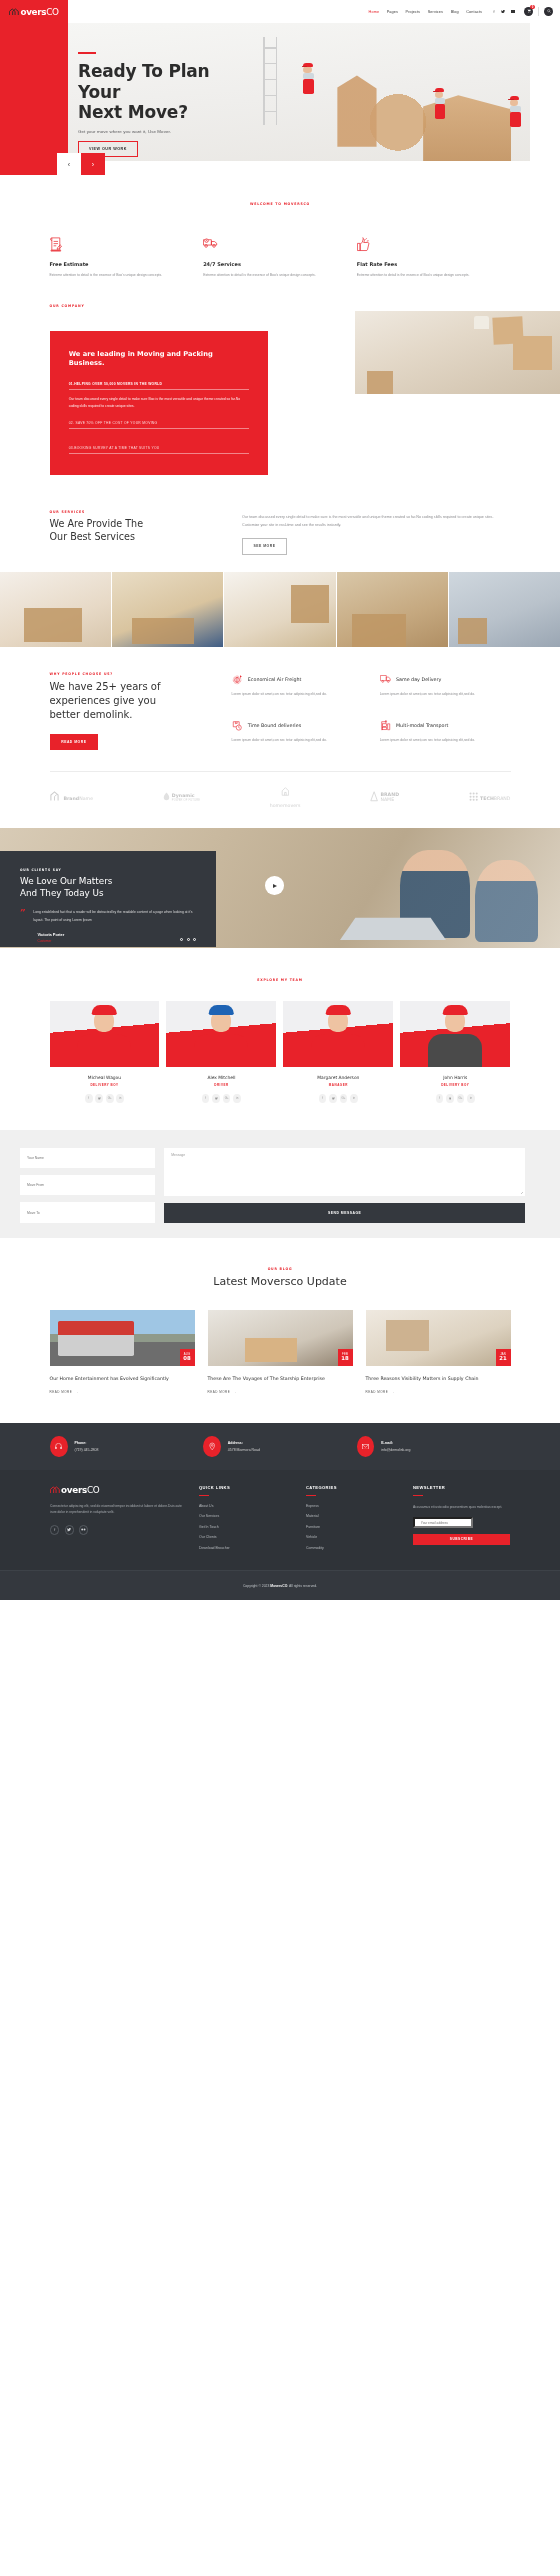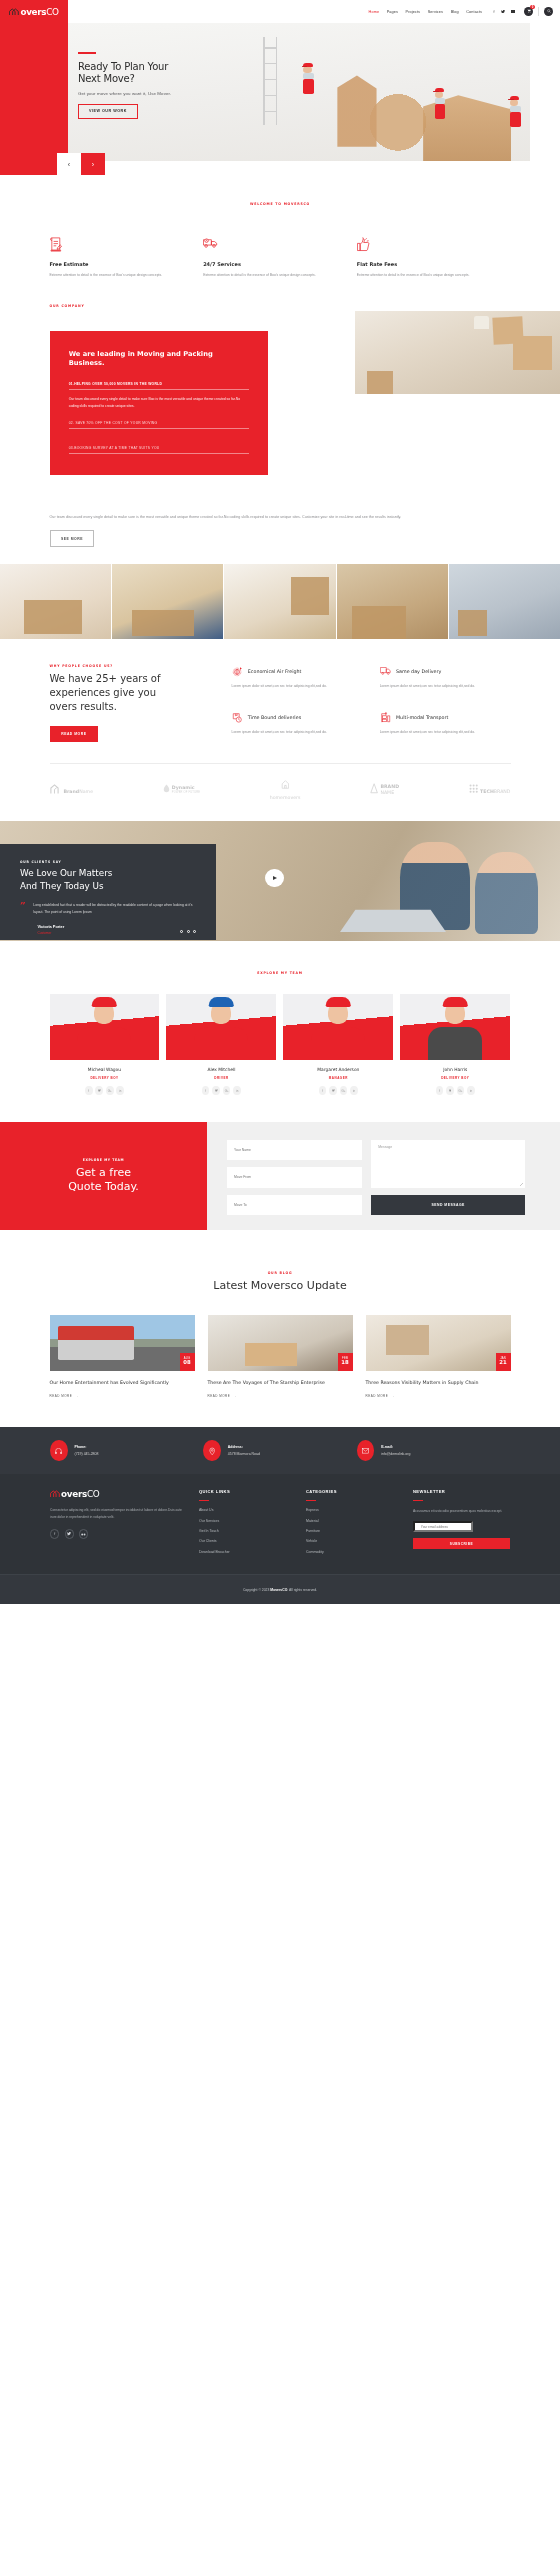--- a/index.html
+++ b/index.html
@@ -132,21 +132,21 @@
   .w-cap::after{content:"";position:absolute;left:-1.8px;bottom:0;width:5.8px;height:1.2px;background:#c91d24;border-radius:1.2px;}
   .w-body{ width:10.5px;height:15px;background:#e8222a;border-radius:1.8px;}
   .w-shirt{ width:10.5px;height:5.8px;background:#cfd8de;border-radius:1.8px;}
 
   .hero-copy {
     position: absolute; left: 78px; top: 29px; z-index: 5;
     width: 140px;
   }
   .hero-rule { width: 18px; height: 1.8px; background: #e8222a; margin-bottom: 7px; }
   .hero-title {
-    font-size: 10px; line-height: 1.22; font-weight: 400; color: #2c2c2c;
+    font-size: 17px; line-height: 1.22; font-weight: 700; color: #2c2c2c;
     font-family: "DejaVu Sans", sans-serif; letter-spacing: -0.2px;
   }
   .hero-sub {
     margin-top: 5.8px; font-size: 4.4px; color: #59595c; letter-spacing: 0.1px;
   }
   .hero-btn {
     margin-top: 7.6px;
     display: inline-block;
     border: 0.6px solid #e8222a;
     color: #2c2c2c;
@@ -373,21 +373,21 @@
       linear-gradient(135deg,transparent 45%, #c9c9c9 45% 55%, transparent 55%),
       linear-gradient(135deg,transparent 70%, #c9c9c9 70% 80%, transparent 80%);
   }
   .qbtn {
     background: #34383e; color: #fff; height: 20.4px;
     display: flex; align-items: center; justify-content: center;
     font-size: 3.4px; font-weight: 700; letter-spacing: 0.5px;
   }
 
   
-  .blog { text-align: center; padding-top: 41px; }
+  .blog { text-align: center; padding-top: 29px; }
   .blog .eyebrow { margin-bottom: 4.1px; }
   .blog-grid { display: flex; gap: 13px; margin-top: 21px; text-align: left; }
   .post { flex: 1; }
   .post-img { height: 56px; position: relative; overflow: hidden; }
   .pi1 { background: linear-gradient(180deg,#9fc6e4 0 42%, #8f9a8a 42% 58%, #6d6d6d 58% 100%); }
   .pi1::after{content:"";position:absolute;left:6%;top:20%;width:52%;height:62%;background:linear-gradient(180deg,#d03a33 0 40%,#cfcfcf 40% 100%);border-radius:1.8px;}
   .pi2 { background: linear-gradient(160deg,#e9e6e0,#cfc6b8 60%,#8e7f6c); }
   .pi2::after{content:"";position:absolute;left:26%;bottom:8%;width:36%;height:42%;background:#d8b384;}
   .pi3 { background: linear-gradient(160deg,#efe9e0,#ddd2c0 60%,#b9a98f); }
   .pi3::after{content:"";position:absolute;left:14%;top:18%;width:30%;height:54%;background:#cdb290;}
@@ -635,20 +635,27 @@
       </div>
       <div class="acc-item dim">
         <div class="acc-title">03.BOOKING SURVEY AT A TIME THAT SUITS YOU</div>
       </div>
     </div>
   </section>
 
   <section class="services">
     <div class="container">
       <div class="services-row">
+        <div class="services-left">
+          <div class="eyebrow">OUR SERVICES</div>
+          <h2>
+            <span>We Are Provide The</span><br>
+            <span>Our Best Services</span>
+          </h2>
+        </div>
         <div class="services-right">
           <p>Our team discussed every single detail to make sure is the most versatile and unique theme created so far.No coding skills required to create unique sites. Customize your site in real-time and see the results instantly.</p>
           <a class="btn-outline">SEE MORE</a>
         </div>
       </div>
     </div>
     <div class="gallery">
       <div class="gcell g1">
           <div class="pbox" style="left:22%;bottom:6%;width:52%;height:46%"></div>
         </div>
@@ -668,21 +675,21 @@
   </section>
 
   <section class="whypeople">
     <div class="container">
       <div class="wp-row">
         <div class="wp-left">
           <div class="eyebrow">WHY PEOPLE CHOOSE US?</div>
           <h2>
             <span>We have 25+ years of</span><br>
             <span>experiences give you</span><br>
-            <span>overs results.</span>
+            <span>better demolink.</span>
           </h2>
           <a class="btn-red">READ MORE</a>
         </div>
         <div class="wp-right">
 
           <div class="wp-item">
             <div class="wp-item-head">
               <span class="wp-ico">
                 <svg viewBox="0 0 26 26" width="11" height="11" fill="none" stroke="#e8222a" stroke-width="1.4">
                   <circle cx="12" cy="14" r="9" stroke-dasharray="1.6 1.6"></circle>
@@ -923,27 +930,20 @@
             <span>G+</span>
             <span>in</span>
           </div>
         </div>
 
       </div>
     </div>
   </section>
 
   <section class="quote">
-    <div class="quote-left">
-      <div class="eyebrow">EXPLORE MY TEAM</div>
-      <h2>
-        <span>Get a free</span><br>
-        <span>Quote Today.</span>
-      </h2>
-    </div>
     <div class="quote-right">
       <div class="qform">
         <div class="qcol-l">
           <input class="qinput" placeholder="Your Name" style="">
           <input class="qinput" placeholder="Move From" style="">
           <input class="qinput" placeholder="Move To" style="">
         </div>
         <div class="qcol-r">
           <div class="qtext">Message</div>
           <div class="qbtn">SEND MESSAGE</div>

